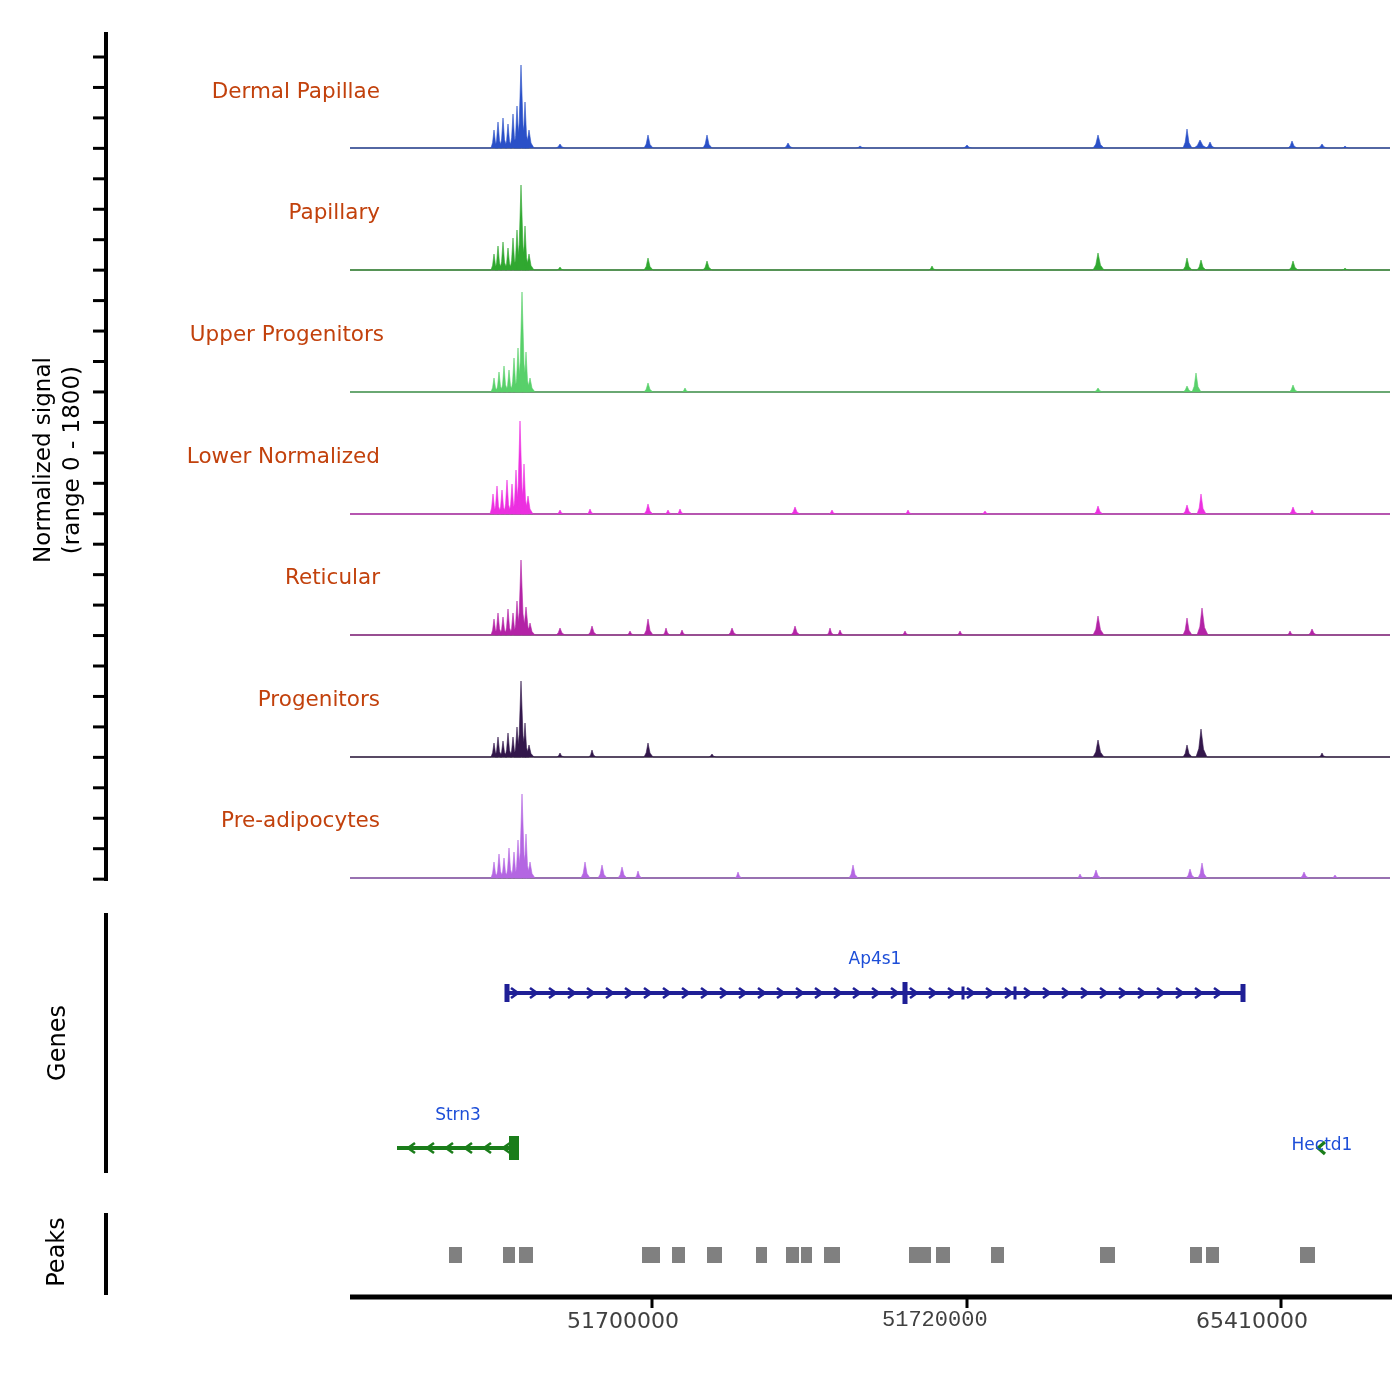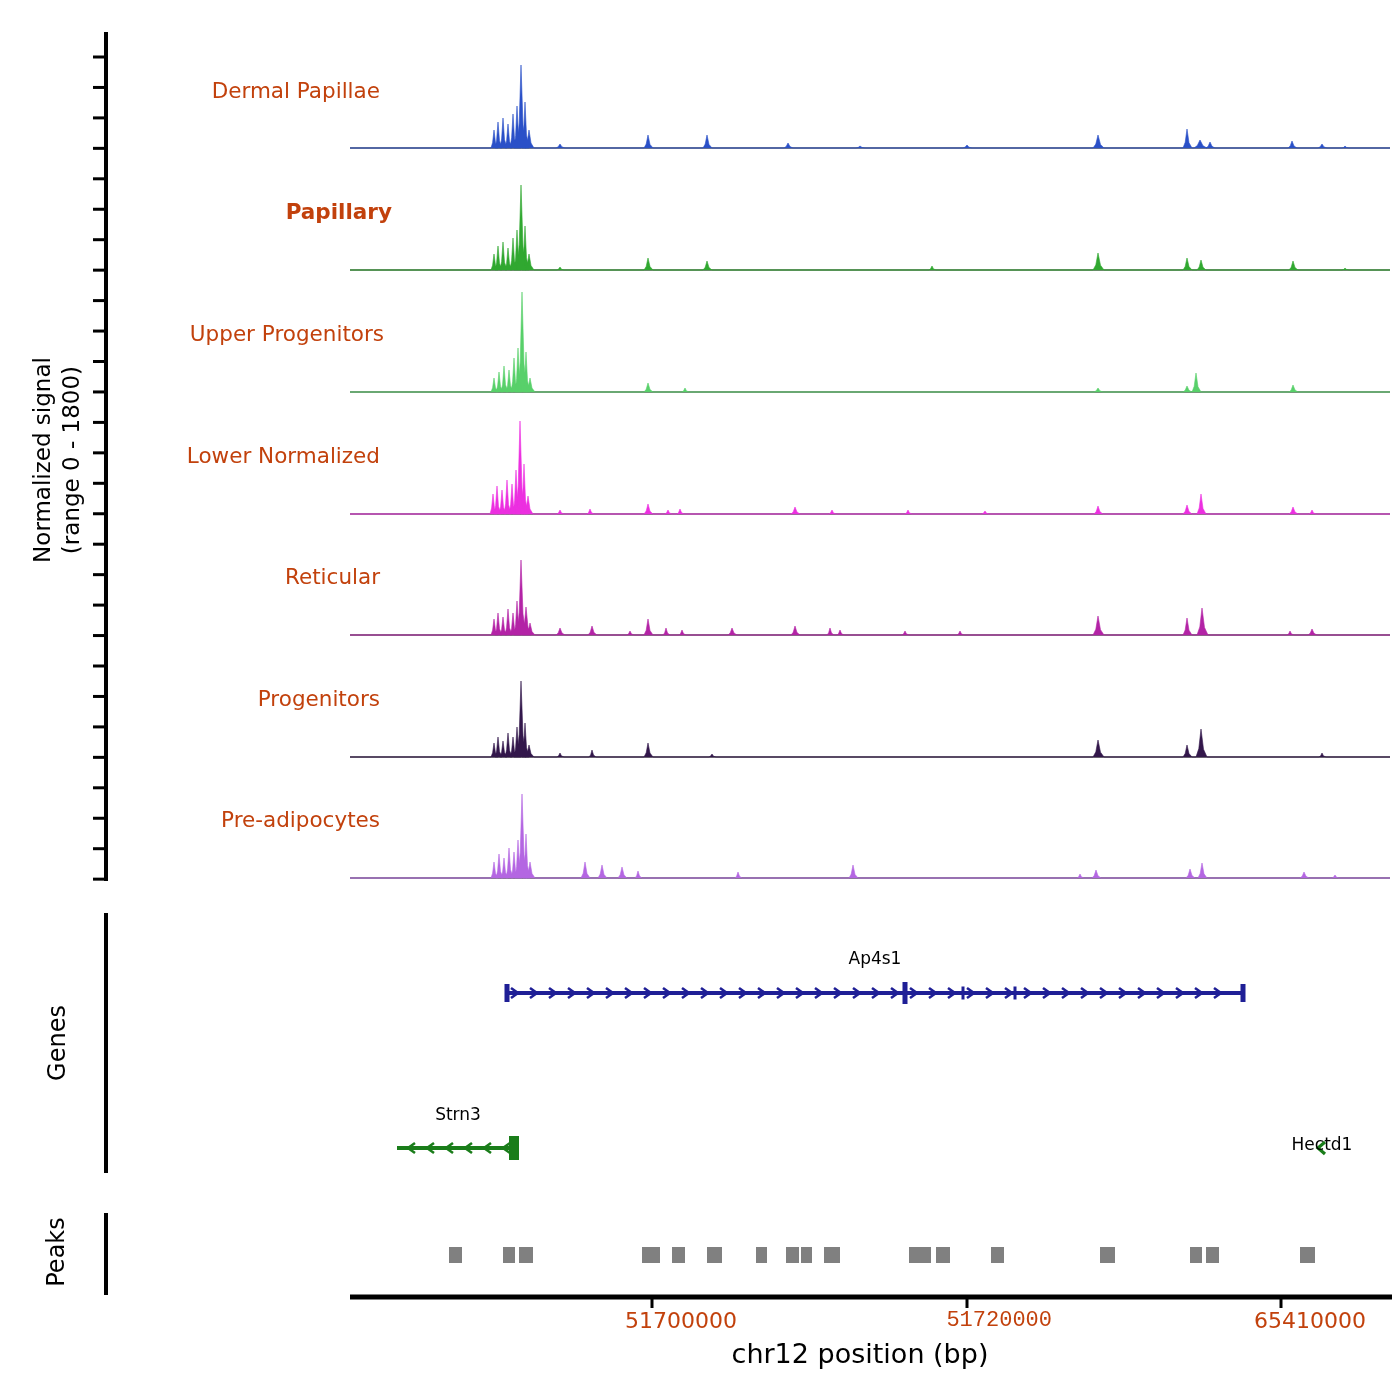--- a/index.html
+++ b/index.html
@@ -8,22 +8,22 @@
   svg{position:absolute;left:0;top:0;}
   .track-lbl{width:300px;text-align:right;font-size:21.5px;color:#c2410c;}
   .ylabel{position:absolute;left:-142px;top:430px;width:400px;height:60px;
           transform:rotate(-90deg);text-align:center;font-size:23px;color:#000;line-height:1.25;}
   .section-label{position:absolute;width:120px;height:30px;transform:rotate(-90deg);
           text-align:center;font-size:24px;color:#000;}
   .genes-label{left:-2px;top:1028px;}
   .peaks-label{left:-3px;top:1237px;}
   .xtitle{position:absolute;left:660px;top:1338px;width:400px;text-align:center;
           font-size:27px;color:#000;}
-  .xtick-lbl{position:absolute;width:170px;text-align:right;font-size:22px;color:#c2410c;}
-  .gene-lbl{position:absolute;width:140px;text-align:center;font-size:17px;color:#000000;}
+  .xtick-lbl{position:absolute;width:170px;text-align:left;font-size:22px;color:#404040;}
+  .gene-lbl{position:absolute;width:140px;text-align:center;font-size:17px;color:#1d4ed8;}
 </style>
 </head>
 <body>
 
 <div class="fig">
   <svg id="chart-svg" width="1400" height="1400" viewBox="0 0 1400 1400">
       <line x1="106" y1="32" x2="106" y2="881" stroke="#000" stroke-width="4"></line>
       <line x1="93" y1="57" x2="106" y2="57" stroke="#000" stroke-width="3"></line>
       <line x1="93" y1="87.45" x2="106" y2="87.45" stroke="#000" stroke-width="3"></line>
       <line x1="93" y1="117.9" x2="106" y2="117.9" stroke="#000" stroke-width="3"></line>
@@ -145,25 +145,24 @@
     </svg>
 
   <div class="ylabel">
     <div>Normalized signal</div>
     <div>(range 0 - 1800)</div>
   </div>
 
   <div class="section-label genes-label">Genes</div>
   <div class="section-label peaks-label">Peaks</div>
 
-  <div class="xtitle">chr12 position (bp)</div>
 
   <div id="labels-layer">
       <div class="track-lbl" style="left: 80px; top: 78px; position: absolute;">Dermal Papillae</div>
-      <div class="track-lbl" style="left: 92px; top: 199px; position: absolute; font-weight: bold;">Papillary</div>
+      <div class="track-lbl" style="left: 80px; top: 199px; position: absolute;">Papillary</div>
       <div class="track-lbl" style="left: 84px; top: 321px; position: absolute;">Upper Progenitors</div>
       <div class="track-lbl" style="left: 80px; top: 443px; position: absolute;">Lower Normalized</div>
       <div class="track-lbl" style="left: 80px; top: 564px; position: absolute;">Reticular</div>
       <div class="track-lbl" style="left: 80px; top: 686px; position: absolute;">Progenitors</div>
       <div class="track-lbl" style="left: 80px; top: 807px; position: absolute;">Pre-adipocytes</div>
       <div class="gene-lbl" style="left: 805px; top: 948px; position: absolute;">Ap4s1</div>
       <div class="gene-lbl" style="left: 388px; top: 1104px; position: absolute;">Strn3</div>
       <div class="gene-lbl" style="left: 1252px; top: 1112px; position: absolute; margin-top: 22px;">Hectd1</div>
       <div class="xtick-lbl" style="left: 567px; top: 1308px; position: absolute;">51700000</div>
       <div class="xtick-lbl" style="left: 882px; top: 1308px; position: absolute; font-family: Liberation Mono, monospace;">51720000</div>

